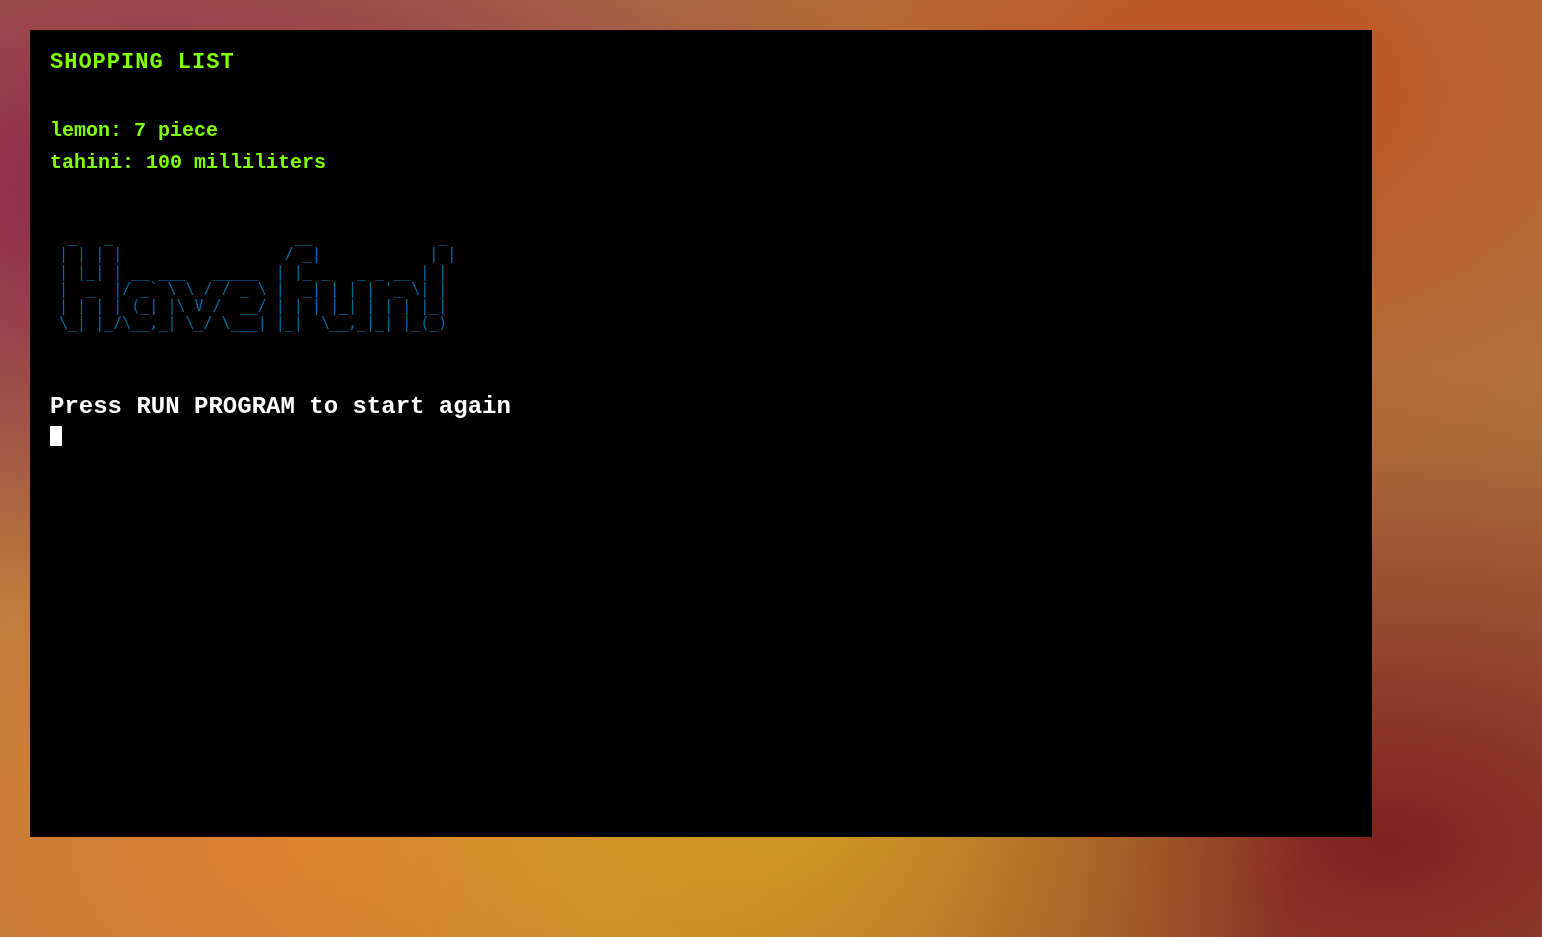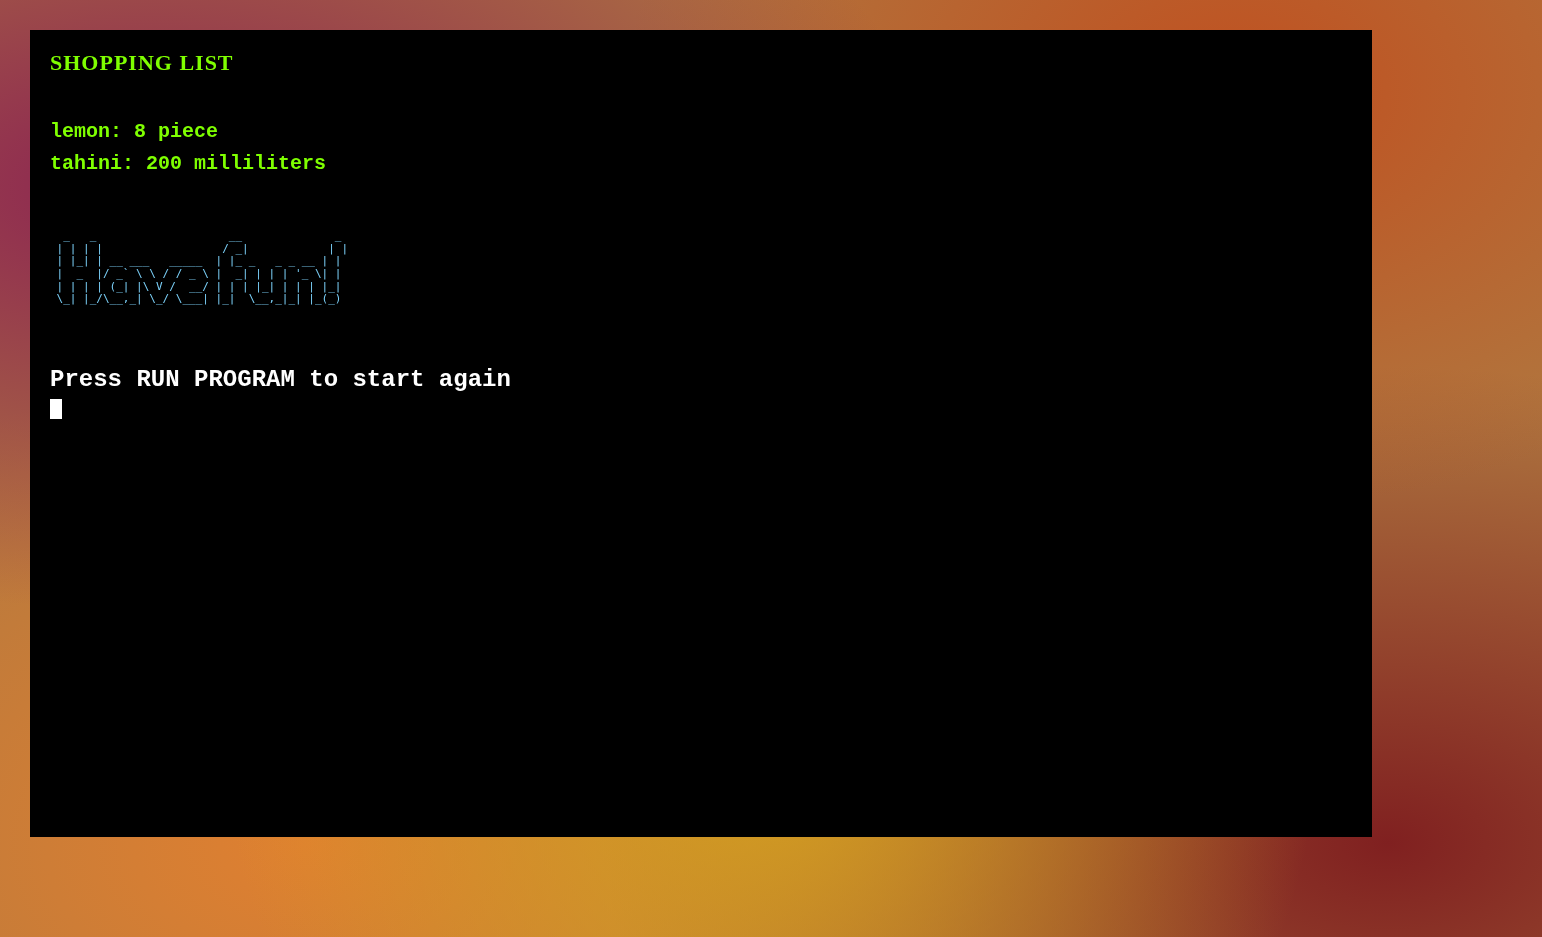--- a/index.html
+++ b/index.html
@@ -35,39 +35,38 @@
       padding: 20px 20px 20px 20px;
       overflow: hidden;
     }
 
     .shopping-title {
       color: #7FFF00;
       font-size: 22px;
       font-weight: bold;
       letter-spacing: 1px;
       margin-bottom: 40px;
-      font-family: Liberation Serif, serif;
     }
 
     .shopping-items {
       color: #7FFF00;
       font-size: 20px;
       font-weight: bold;
       line-height: 1.6;
       margin-bottom: 50px;
     }
 
     .ascii-art-container {
       margin: 20px 0 60px 0;
       line-height: 1.0;
     }
 
     .ascii-art {
-      font-size: 11px;
-      color: #7dd3fc;
+      font-size: 15px;
+      color: #0369a1;
       white-space: pre;
       line-height: 1.15;
       letter-spacing: 0px;
     }
 
     .press-run {
       color: #ffffff;
       font-size: 24px;
       font-weight: bold;
       margin-top: 20px;
@@ -85,22 +84,22 @@
 </head>
 <body>
 
 <div class="background"></div>
 
 <div class="terminal">
 
   <div class="shopping-title">SHOPPING LIST</div>
 
   <div class="shopping-items">
-    <div>lemon: 8 piece</div>
-    <div>tahini: 200 milliliters</div>
+    <div>lemon: 7 piece</div>
+    <div>tahini: 100 milliliters</div>
   </div>
 
   <div class="ascii-art-container">
     <pre class="ascii-art">  _   _                    __              _ 
  | | | |                  / _|            | |
  | |_| | __ ___   _____  | |_ _   _ _ __ | |
  |  _  |/ _` \ \ / / _ \ |  _| | | | '_ \| |
  | | | | (_| |\ V /  __/ | | | |_| | | | |_|
  \_| |_/\__,_| \_/ \___| |_|  \__,_|_| |_(_)</pre>
   </div>

